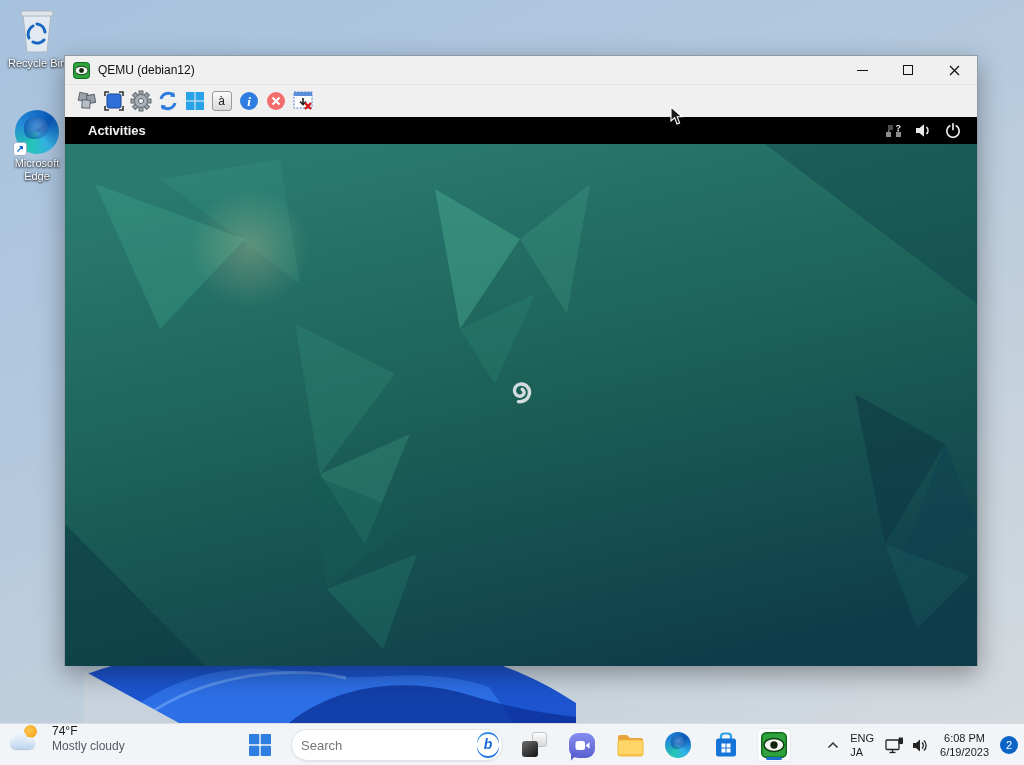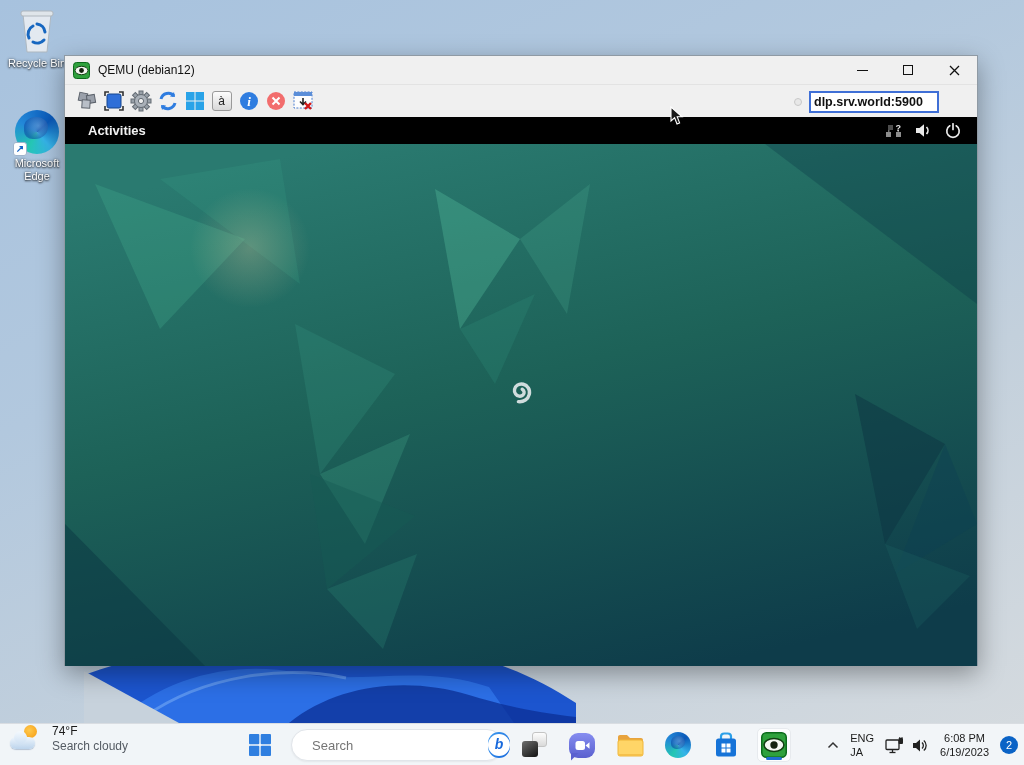--- a/index.html
+++ b/index.html
@@ -61,21 +61,21 @@
   .sun { position:absolute; right:3px; top:1px; width:13px; height:13px; border-radius:50%;
     background:radial-gradient(circle at 40% 40%, #ffc94d, #f59b12); }
   .cloud { position:absolute; left:0; bottom:3px; width:25px; height:12px; border-radius:8px;
     background:linear-gradient(#eef5fc,#bcd4ec); box-shadow:0 1px 1px rgba(90,120,160,.4); }
   .cloud::before { content:""; position:absolute; left:4px; top:-6px; width:13px; height:13px; border-radius:50%;
     background:linear-gradient(#f4f9fe,#cfe1f3); }
 
   .tb-center { position:absolute; left:243px; top:0; height:42px; display:flex; align-items:center; gap:14px; }
   .tb-item { width:34px; height:34px; display:flex; align-items:center; justify-content:center; border-radius:5px; position:relative; }
   .search-pill { width:212px; height:32px; background:#fff; border:1px solid #e1e5ea; border-radius:16px;
-    display:flex; align-items:center; padding:0 3px 0 12px; box-shadow:0 1px 2px rgba(0,0,0,.06); }
+    display:flex; align-items:center; padding:0 3px 0 12px; box-shadow:0 1px 2px rgba(0,0,0,.06);justify-content:flex-end; }
   .search-pill input { border:none; outline:none; flex:1; font-size:13px; color:#333; margin-left:8px; background:transparent;
     font-family:"Liberation Sans",sans-serif; }
   .bing-btn { width:44px; height:26px; border-radius:13px; background:linear-gradient(120deg,#3f9bf0,#1668dc);
     display:flex; align-items:center; justify-content:center; }
   .bing-b { width:22px; height:22px; border-radius:50%; background:#fff; color:#1668dc; font-weight:bold; font-size:14px;
     text-align:center; line-height:21px; font-style:italic; }
   .sq-back { position:absolute; right:4px; top:4px; width:15px; height:15px; border-radius:3px; background:linear-gradient(#fdfdfd,#d9d9d9); border:1px solid #c4c4c4;}
   .sq-front { position:absolute; left:5px; bottom:5px; width:16px; height:16px; border-radius:3px; background:linear-gradient(145deg,#6e6e6e,#111); }
   .chat-bubble { width:26px; height:25px; border-radius:9px; background:linear-gradient(#868df0,#5a60cf); position:relative;
     display:flex; align-items:center; justify-content:center; }
@@ -217,24 +217,20 @@
         <path d="M6.5 6.5 L13.5 13.5 M13.5 6.5 L6.5 13.5" stroke="#fff" stroke-width="2"></path>
       </svg>
     </div>
     <div class="tool-btn">
       <svg width="22" height="22" viewBox="0 0 22 22">
         <rect x="2" y="2" width="18" height="16" fill="#fdfdfd" stroke="#4d7fd0" stroke-dasharray="2 1.4"></rect>
         <rect x="2" y="2" width="18" height="4" fill="#5b8ed8"></rect>
         <path d="M11 8 L11 14 M8 11.5 L11 14.5 L14 11.5" stroke="#222" stroke-width="1.6" fill="none"></path>
         <path d="M13 13 L19 19 M19 13 L13 19" stroke="#d01818" stroke-width="2.4"></path>
       </svg>
-    </div>
-    <div class="toolbar-right">
-      <div class="status-dot"></div>
-      <input class="address-input" type="text" value="dlp.srv.world:5900" style="">
     </div>
   </div>
 
   <div class="vm-screen">
     <div class="gnome-topbar">
       <span class="gnome-activities">Activities</span>
       <div class="gnome-status">
         <svg width="17" height="16" viewBox="0 0 17 16">
           <g fill="#8d8d8d">
             <rect x="1" y="9" width="5" height="5"></rect>
@@ -300,21 +296,21 @@
 </svg>
 
 <div class="taskbar">
   <div class="tb-left">
     <div class="weather-ic">
       <div class="sun"></div>
         <div class="cloud"></div>
     </div>
     <div class="weather-txt">
       <span class="weather-temp">74°F</span>
-      <span class="weather-cond">Search cloudy</span>
+      <span class="weather-cond">Mostly cloudy</span>
     </div>
   </div>
 
   <div class="tb-center">
     <div class="tb-item">
       <svg width="24" height="24" viewBox="0 0 24 24">
         <g fill="#2f7fe0">
           <rect x="1" y="1" width="10.3" height="10.3" rx="1"></rect>
             <rect x="12.7" y="1" width="10.3" height="10.3" rx="1"></rect>
           <rect x="1" y="12.7" width="10.3" height="10.3" rx="1"></rect>

